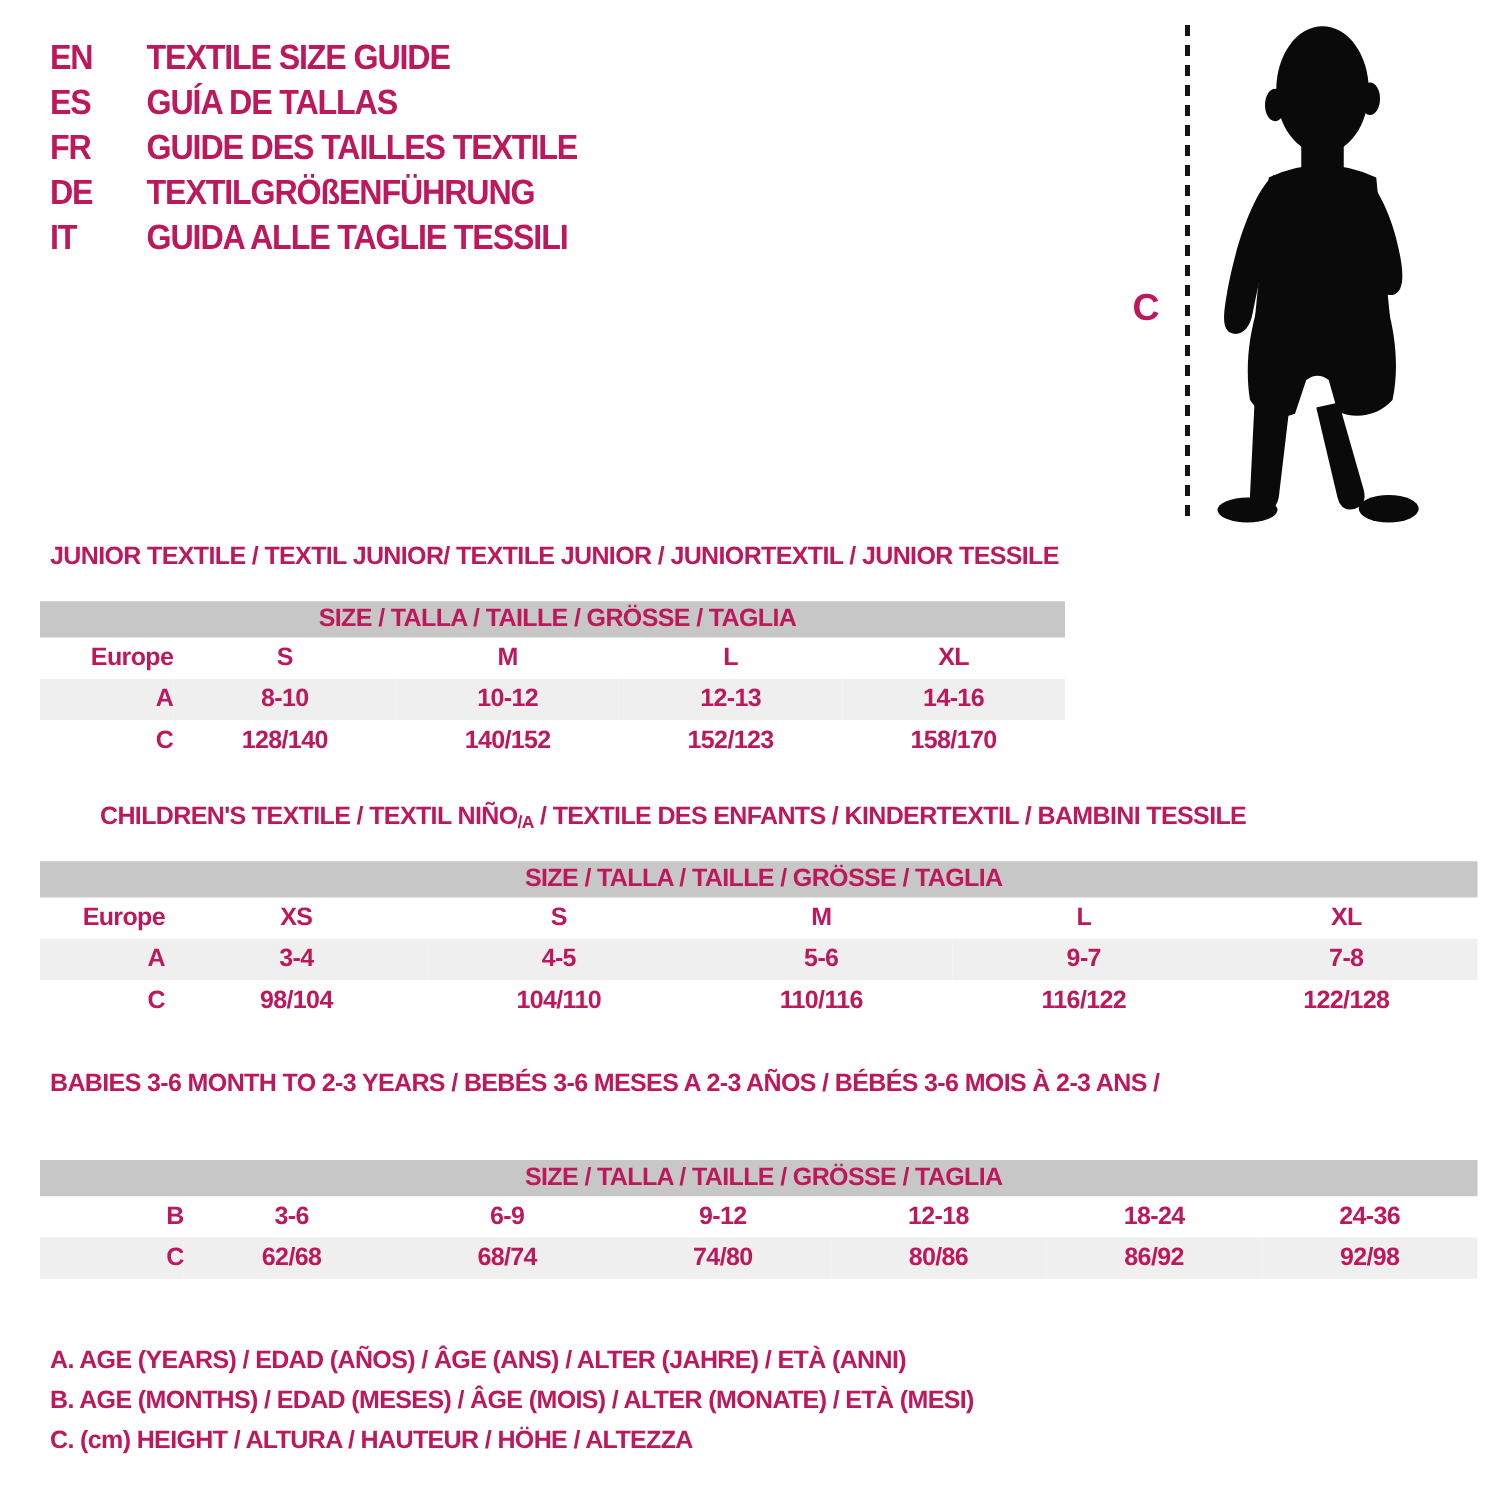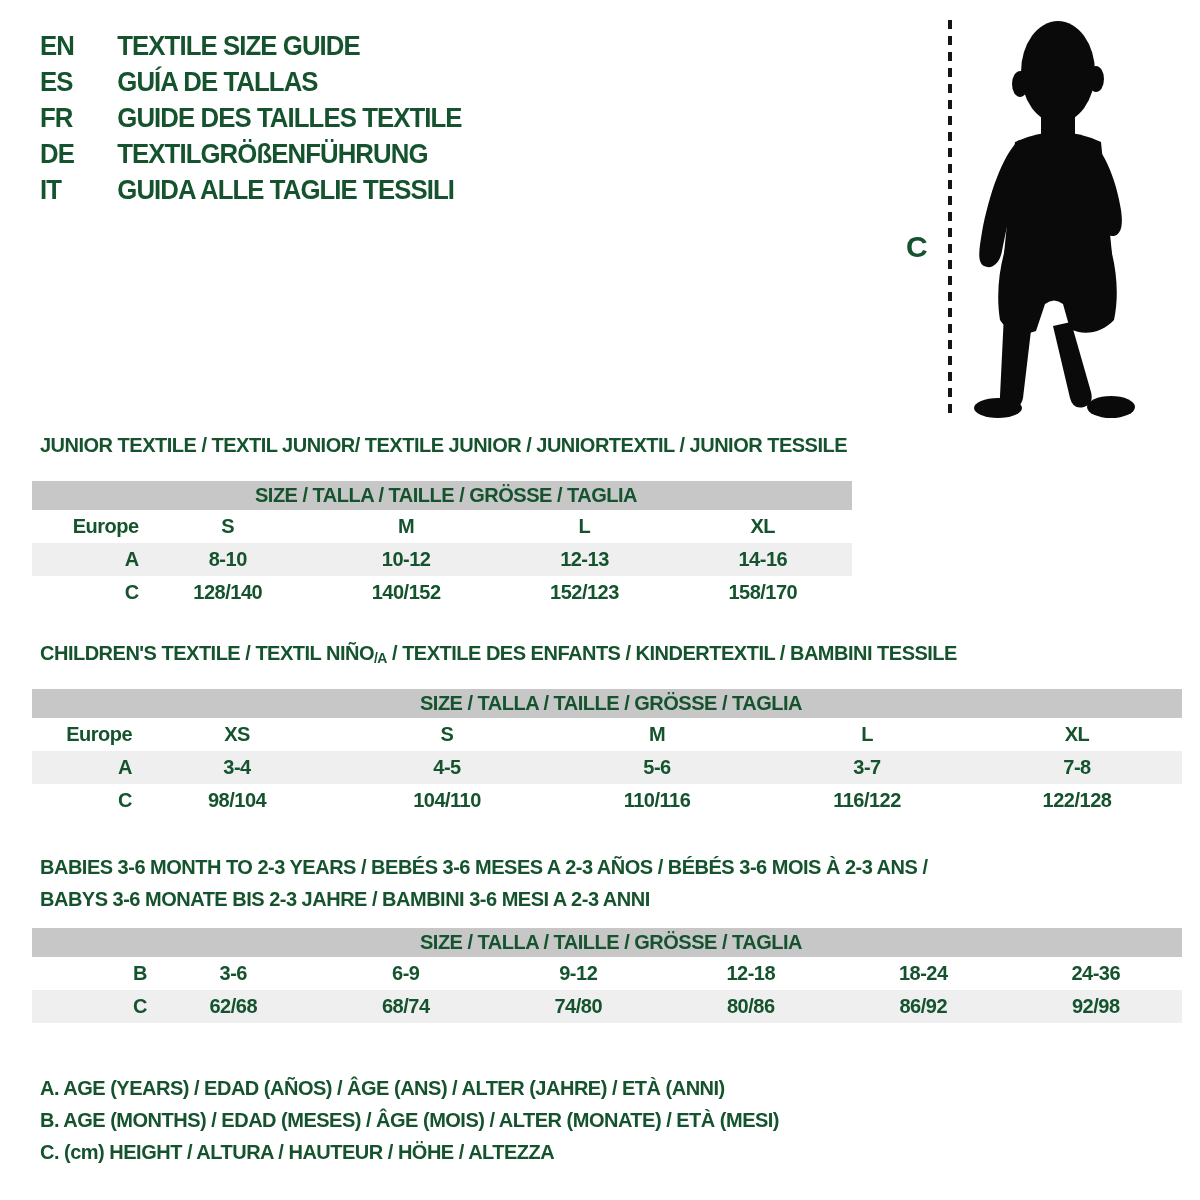--- a/index.html
+++ b/index.html
@@ -1,36 +1,36 @@
 <!DOCTYPE html>
 <html><head>
 <meta charset="utf-8">
 <style>
   * { margin:0; padding:0; box-sizing:border-box; }
   html,body { background:#ffffff; }
   .page {
     position:relative; width:1200px; height:1200px; background:#ffffff; overflow:hidden;
-    font-family:"Liberation Sans", sans-serif; font-weight:700; color:#14532d;
+    font-family:"Liberation Sans", sans-serif; font-weight:700; color:#be185d;
   }
   
   .lang-block { position:absolute; left:40px; top:28px; transform:scaleX(0.92); transform-origin:0 0; }
   .lang-row { display:flex; height:36px; align-items:center; }
   .lang-code { width:84px; font-size:28px; letter-spacing:-1px; }
   .lang-label { font-size:28px; letter-spacing:-1px; white-space:nowrap; }
   
   .height-line {
     position:absolute; left:948px; top:20px; width:4px; height:396px;
     background:repeating-linear-gradient(to bottom, #141414 0 9px, transparent 9px 16px);
   }
   .measure-c { position:absolute; left:906px; top:230px; font-size:30px; }
   .silhouette { position:absolute; left:965px; top:16px; width:172px; height:404px; }
   
   .sec-title { position:absolute; left:40px; font-size:20px; letter-spacing:-0.5px; white-space:nowrap; font-weight:700; }
   .junior-title   { top:434px; }
-  .children-title { top:642px; }
+  .children-title { top:642px;margin-left:40px; }
   .babies-title   { top:851px; line-height:32px; }
   .sub { font-size:14px; position:relative; top:3px; }
   
   table { position:absolute; border-collapse:collapse; table-layout:fixed; }
   .t-junior   { left:32px; top:481px; width:820px; }
   .t-children { left:32px; top:689px; width:1150px; }
   .t-babies   { left:32px; top:928px; width:1150px; }
   th, td { font-size:20px; font-weight:700; letter-spacing:-0.5px; text-align:center; vertical-align:middle; padding:0; white-space:nowrap; }
   .size-bar th { background:#c7c7c7; text-align:center; padding-left:8px; height:29px; }
   tr.data-row { height:33px; }
@@ -150,37 +150,36 @@
         <td>S</td>
         <td>M</td>
         <td>L</td>
         <td>XL</td>
       </tr>
       <tr class="data-row shaded">
         <td class="row-label">A</td>
         <td>3-4</td>
         <td>4-5</td>
         <td>5-6</td>
-        <td>3-7</td>
+        <td>9-7</td>
         <td>7-8</td>
       </tr>
       <tr class="data-row">
         <td class="row-label">C</td>
         <td>98/104</td>
         <td>104/110</td>
         <td>110/116</td>
         <td>116/122</td>
         <td>122/128</td>
       </tr>
     </tbody>
   </table>
 
   <h2 class="sec-title babies-title">
     <div>BABIES 3-6 MONTH TO 2-3 YEARS / BEBÉS 3-6 MESES A 2-3 AÑOS / BÉBÉS 3-6 MOIS À 2-3 ANS /</div>
-    <div>BABYS 3-6 MONATE BIS 2-3 JAHRE / BAMBINI 3-6 MESI A 2-3 ANNI</div>
   </h2>
   <table class="t-babies">
     <colgroup>
         <col style="width:10%">
         <col style="width:15%">
         <col style="width:15%">
         <col style="width:15%">
         <col style="width:15%">
         <col style="width:15%">
         <col style="width:15%">

